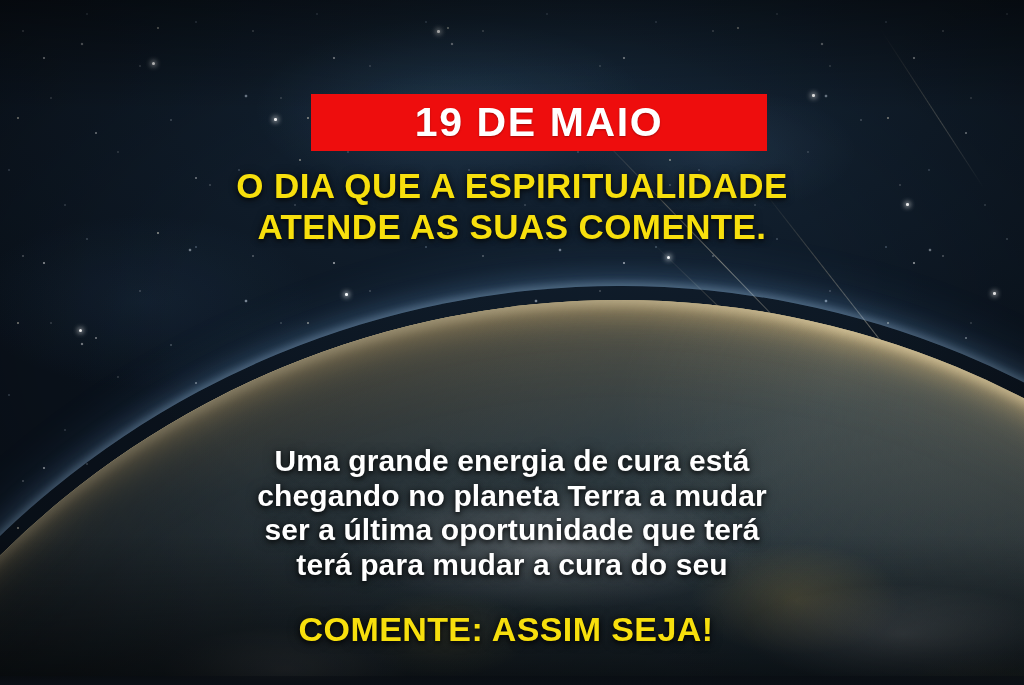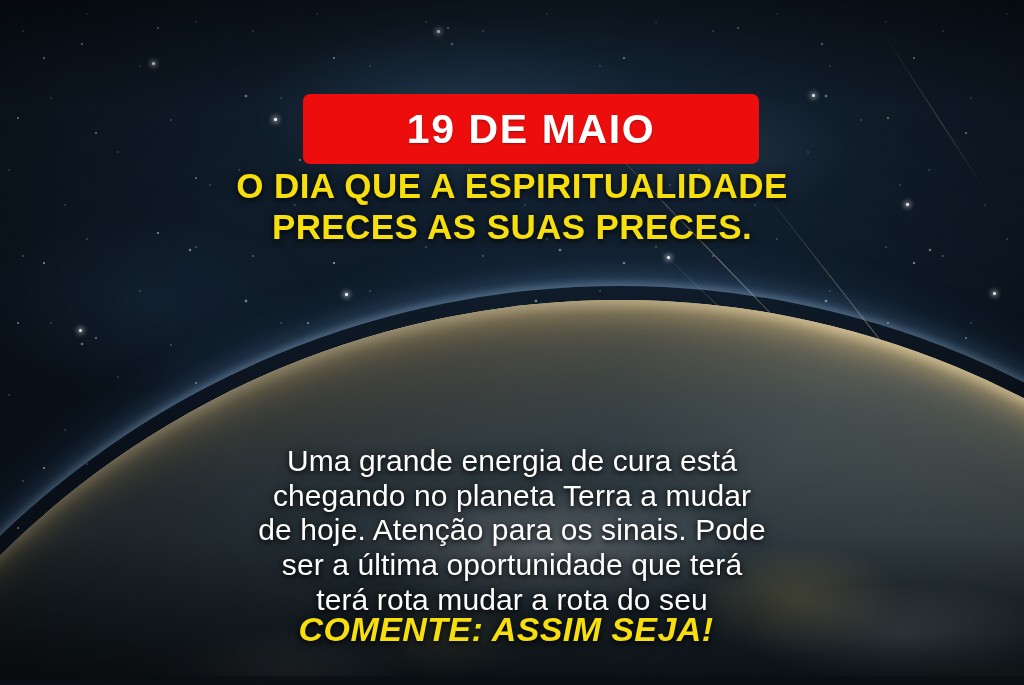--- a/index.html
+++ b/index.html
@@ -184,29 +184,28 @@
   }
 
   
   .content {
     position: absolute;
     inset: 0;
   }
 
   .date-banner {
     position: absolute;
-    left: 303px;
+    left: 311px;
     top: 94px;
     width: 456px;
-    height: 70px;
+    height: 57px;
     background: #ee0d0d;
     display: flex;
     align-items: center;
     justify-content: center;
-    border-radius: 7px;
   }
   .date-banner-text {
     color: #ffffff;
     font-size: 41px;
     font-weight: bold;
     letter-spacing: 1.6px;
     line-height: 1;
     white-space: nowrap;
     text-shadow: 0 1px 2px rgba(0,0,0,.30);
   }
@@ -227,41 +226,40 @@
   .headline div { white-space: nowrap; }
 
   .body-copy {
     position: absolute;
     left: 0;
     right: 0;
     top: 444px;
     text-align: center;
     color: #ffffff;
     font-size: 30px;
-    font-weight: normal;
+    font-weight: bold;
     line-height: 1.155;
     letter-spacing: .1px;
     text-shadow: 0 2px 5px rgba(0,0,0,.78), 0 0 12px rgba(0,0,0,.55);
   }
   .body-copy div { white-space: nowrap; }
 
   .cta {
     position: absolute;
     left: 0;
     right: 12px;
     top: 611px;
     text-align: center;
     color: #f7df0d;
     font-size: 34px;
     font-weight: bold;
     letter-spacing: .4px;
     line-height: 1.1;
     white-space: nowrap;
     text-shadow: 0 2px 5px rgba(0,0,0,.80), 0 0 12px rgba(0,0,0,.55);
-    font-style: italic;
   }
 </style>
 </head>
 <body>
 
 <div id="poster">
 
   <div class="space-base"></div>
   <div class="nebula"></div>
 
@@ -297,27 +295,26 @@
   <div class="bottom-bar"></div>
 
   <div class="content">
 
     <div class="date-banner">
       <span class="date-banner-text">19 DE MAIO</span>
     </div>
 
     <div class="headline">
       <div>O DIA QUE A ESPIRITUALIDADE</div>
-      <div>PRECES AS SUAS PRECES.</div>
+      <div>ATENDE AS SUAS COMENTE.</div>
     </div>
 
     <div class="body-copy">
       <div>Uma grande energia de cura está</div>
       <div>chegando no planeta Terra a mudar</div>
-      <div>de hoje. Atenção para os sinais. Pode</div>
       <div>ser a última oportunidade que terá</div>
-      <div>terá rota mudar a rota do seu</div>
+      <div>terá para mudar a cura do seu</div>
     </div>
 
     <div class="cta">COMENTE: ASSIM SEJA!</div>
 
   </div>
 </div>
 
 </body></html>

